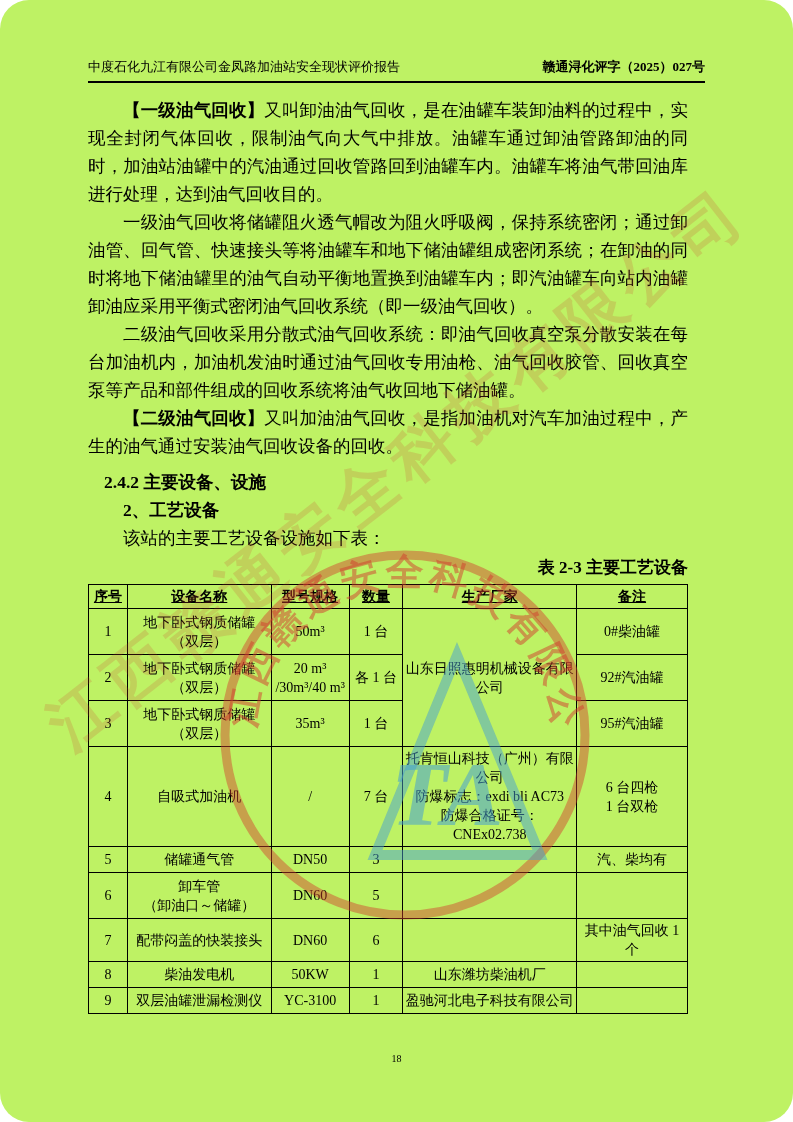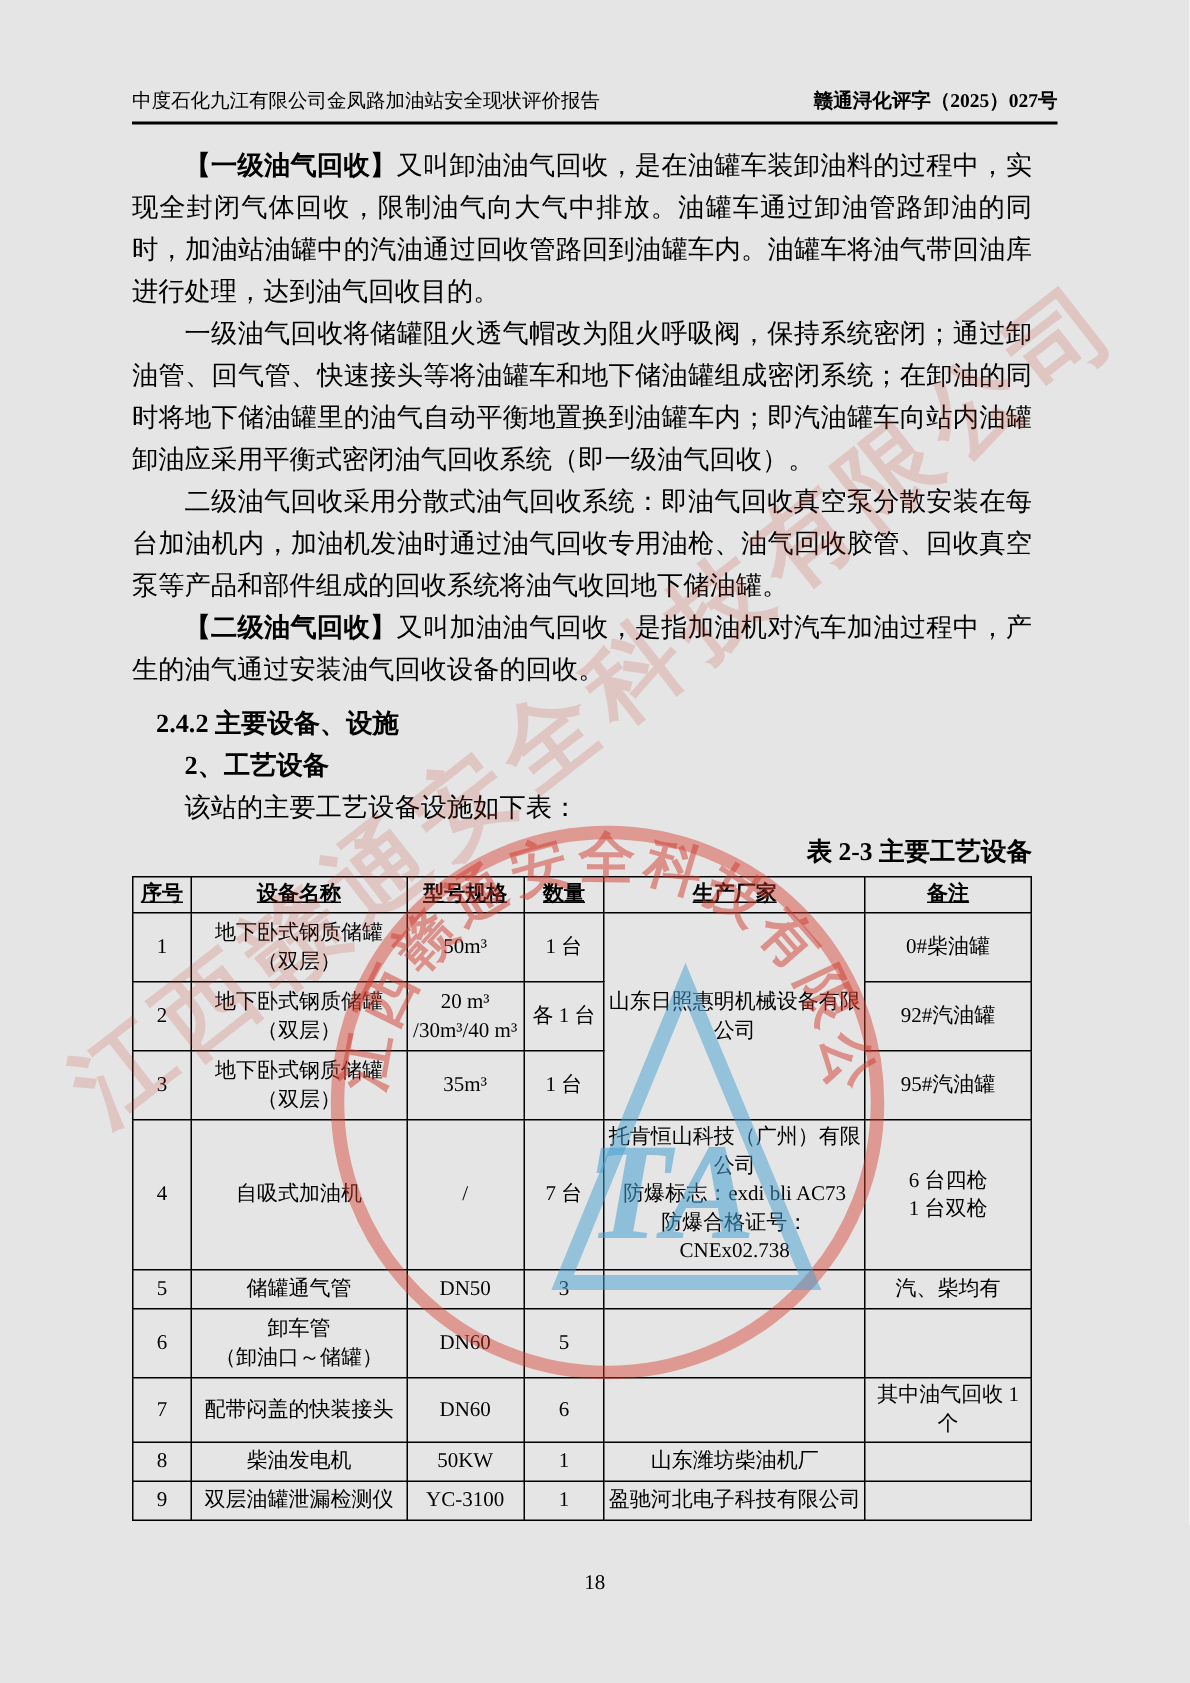--- a/index.html
+++ b/index.html
@@ -1,24 +1,25 @@
 <!DOCTYPE html>
 <html><head>
 <meta charset="utf-8">
 <style>
   * { margin: 0; padding: 0; box-sizing: border-box; }
   html, body { background: #ffffff; }
   .page {
     position: relative;
     width: 793px; height: 1122px;
     margin: 0 auto;
-    background: #e5e5e5;
+    background: #bef264;
     font-family: "Liberation Serif", "DejaVu Serif", serif;
     color: #000;
     overflow: hidden;
+    border-radius: 29px;
   }
   .header {
     position: absolute;
     top: 58px; left: 88px; right: 88px;
     display: flex; justify-content: space-between; align-items: flex-end;
     font-size: 13px;
     padding-bottom: 5px;
     border-bottom: 2px solid #000;
   }
   .header-right { font-weight: bold; }
@@ -62,21 +63,21 @@
     line-height: 19px;
   }
   table.equip th { font-weight: bold; height: 15px; text-decoration: underline; }
   tr.row-tall td { height: 46px; }
   tr.row-xl td { height: 90px; }
   tr.row-sm td { height: 26px; }
   .footer {
     position: absolute;
     bottom: 58px; left: 0; right: 0;
     text-align: center;
-    font-size: 14px;
+    font-size: 10px;
   }
   
   .watermark {
     position: absolute;
     left: 0; top: 0; right: 0; bottom: 0;
     pointer-events: none;
     z-index: 5;
   }
   .wm-seal { position: absolute; left: 195px; top: 525px; }
   .wm-diagonal {

